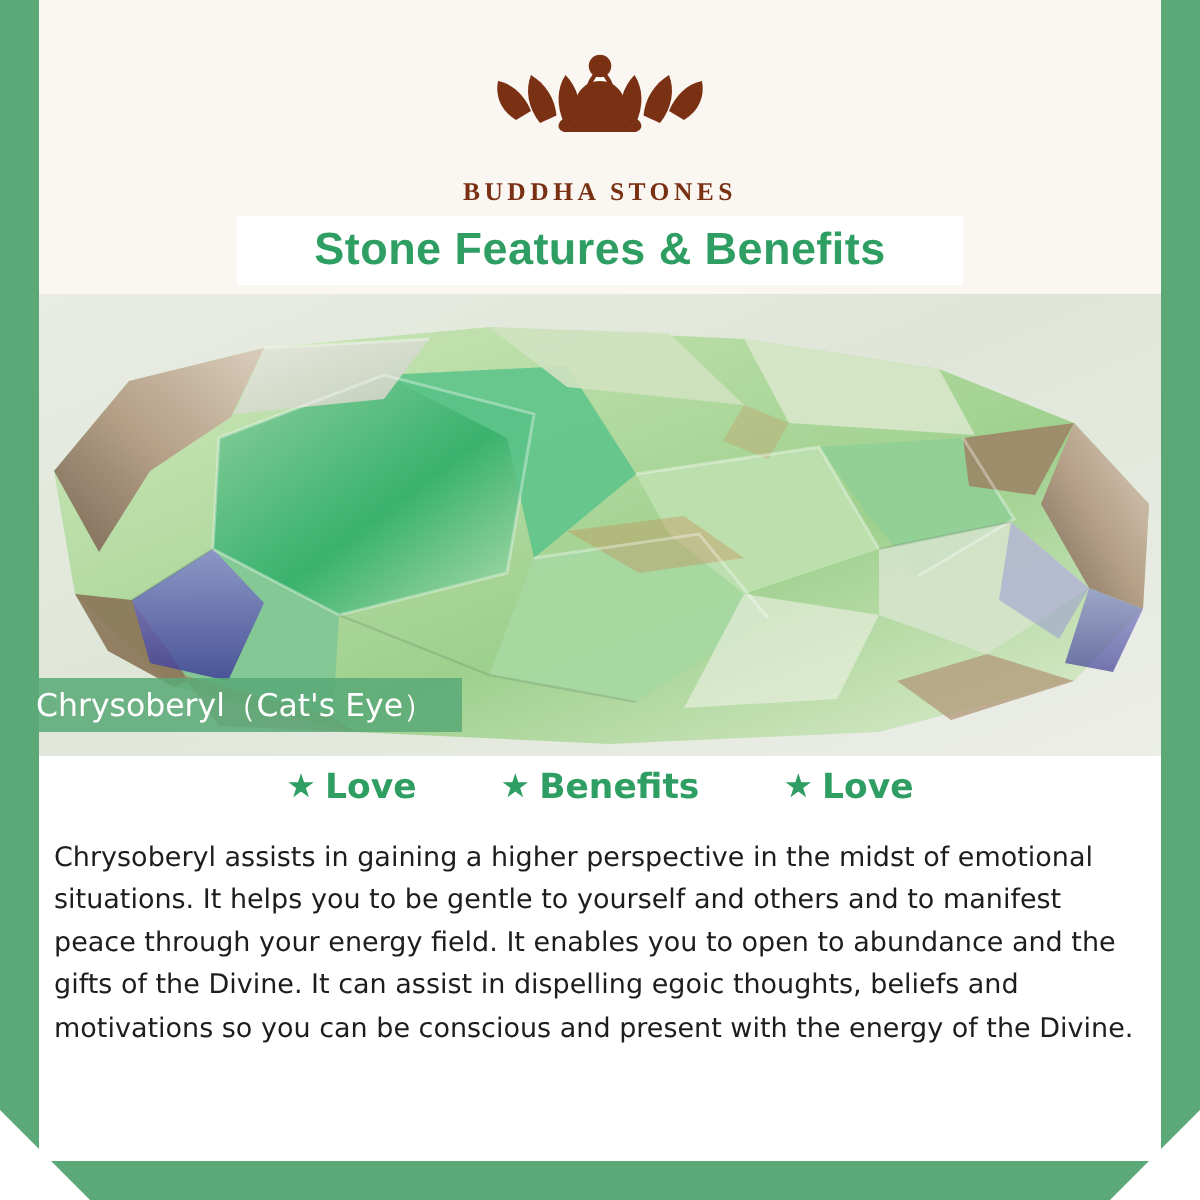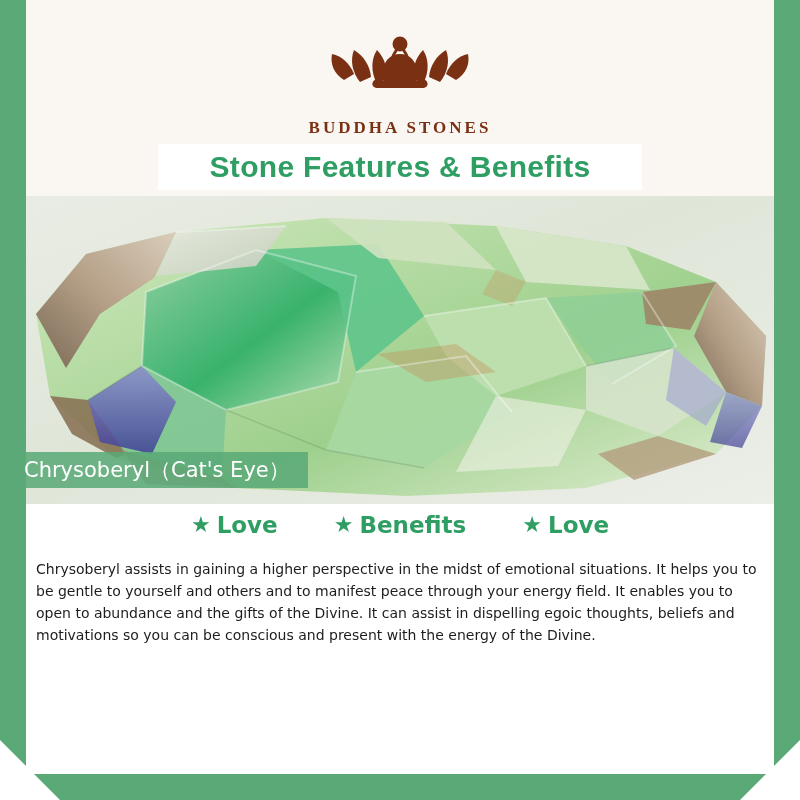--- a/index.html
+++ b/index.html
@@ -179,21 +179,21 @@
     font-size: 22px;
     line-height: 1;
   }
 
   
   .description {
     position: absolute;
     left: 36px;
     top: 558px;
     width: 728px;
-    font-size: 14px;
+    font-size: 18px;
     line-height: 1.58;
     color: #1d1d1d;
     font-family: "DejaVu Sans", sans-serif;
     text-align: left;
   }
 </style>
 </head>
 <body>
 
 <div class="page">

